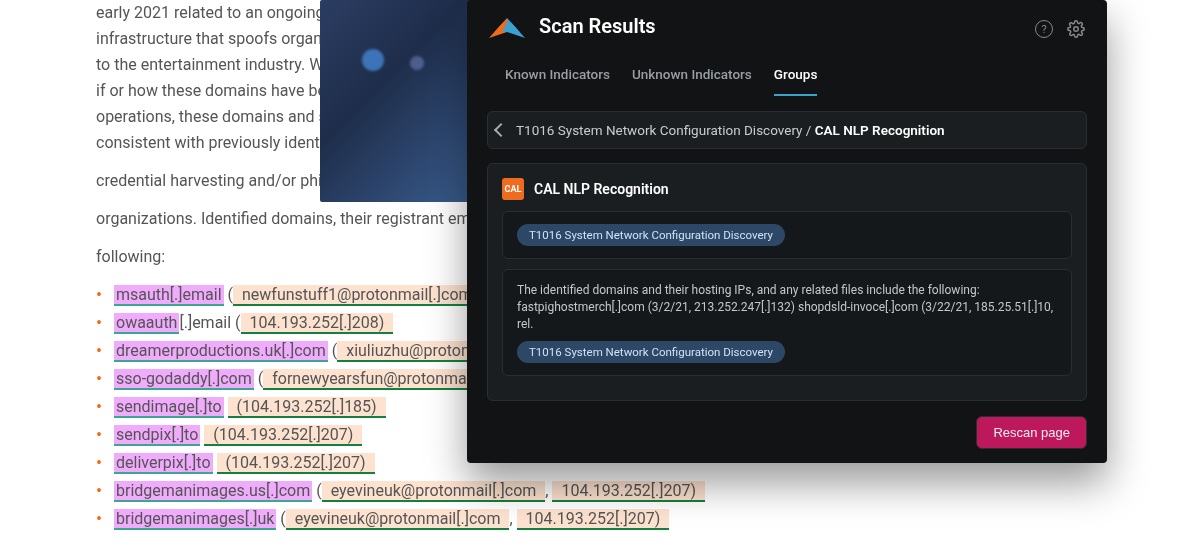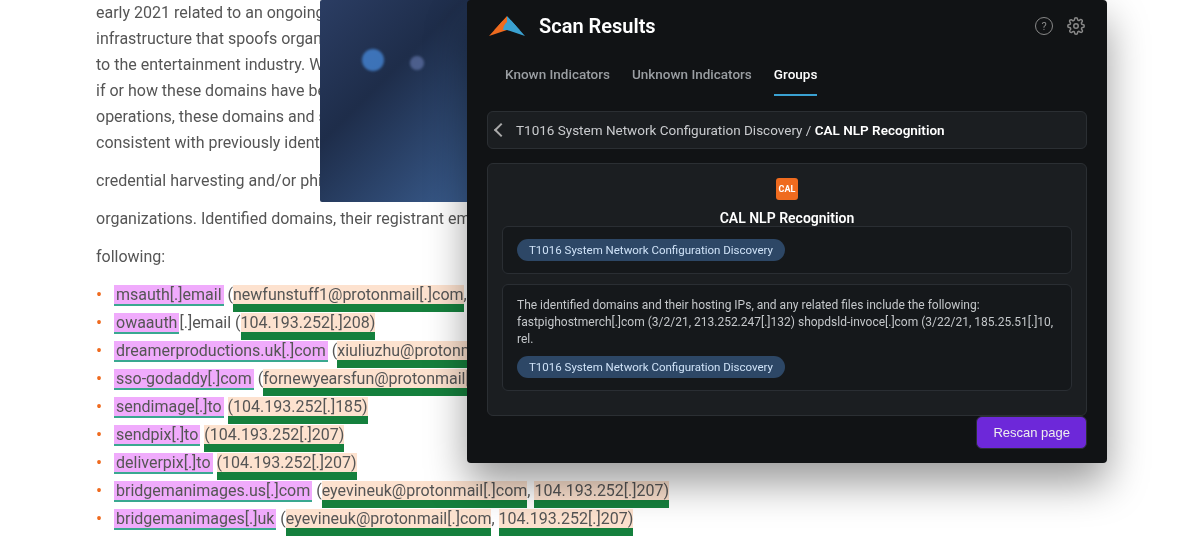--- a/index.html
+++ b/index.html
@@ -40,22 +40,22 @@
     color: #ef6b1f;
     font-size: 18px;
   }
   .hl-blue {
     background: #f0abfc;
     border-bottom: 2px solid #3aa890;
     padding: 0 2px;
   }
   .hl-orange {
     background: #fde2cf;
-    border-bottom: 8px solid #15803d;
-    padding: 0 0;
+    border-bottom: 2px solid #15803d;
+    padding: 0 9px;
   }
   .hero-img {
     position: absolute;
     left: 320px;
     top: 0;
     width: 155px;
     height: 202px;
     background: linear-gradient(135deg,#2b3d63 0%,#1e2d4a 40%,#3a5d8f 100%);
     border-radius: 2px;
   }
@@ -79,21 +79,21 @@
     width: 640px;
     height: 463px;
     background: #111315;
     color: #eee;
     font-size: 13px;
     border-radius: 4px;
     box-shadow: 0 20px 40px rgba(0,0,0,.4);
   }
   .panel-header {
     display: flex;
-    align-items: center;
+    align-items: flex-end;
     padding: 14px 22px 10px 22px;
   }
   .logo {
     width: 36px; height: 20px;
     margin-right: 14px;
     background:
       linear-gradient(90deg,#ef6b1f 0 50%,#3aa1d1 50% 100%);
     clip-path: polygon(0 100%, 50% 0, 50% 100%, 50% 0, 100% 100%, 50% 70%);
     border-radius: 50% 50% 0 0;
   }
@@ -167,22 +167,21 @@
     margin: 0 20px 14px 20px;
     background: #1b1e21;
     border: 1px solid #2b2f33;
     border-radius: 6px;
     padding: 14px 14px 14px 14px;
   }
   .card-head {
     display: flex;
     align-items: center;
     gap: 10px;
-    margin-bottom: 0;
-    flex-direction: column;
+    margin-bottom: 11px;
   }
   .cal-badge {
     width: 22px; height: 22px;
     background: #ef6b1f;
     border-radius: 3px;
     color: #fff;
     font-size: 9px;
     font-weight: 700;
     display: flex; align-items:center; justify-content:center;
   }
@@ -207,21 +206,21 @@
     color: #cfe2f7;
     border-radius: 14px;
     padding: 4px 12px;
     font-size: 11.5px;
   }
 
   .rescan {
     position: absolute;
     right: 20px;
     bottom: 14px;
-    background: #6d28d9;
+    background: #be185d;
     border: 1px solid #2b2f33;
     color: #eee;
     padding: 8px 16px;
     border-radius: 6px;
     font-size: 13px;
     cursor: pointer;
   }
 </style>
 </head>
 <body>

